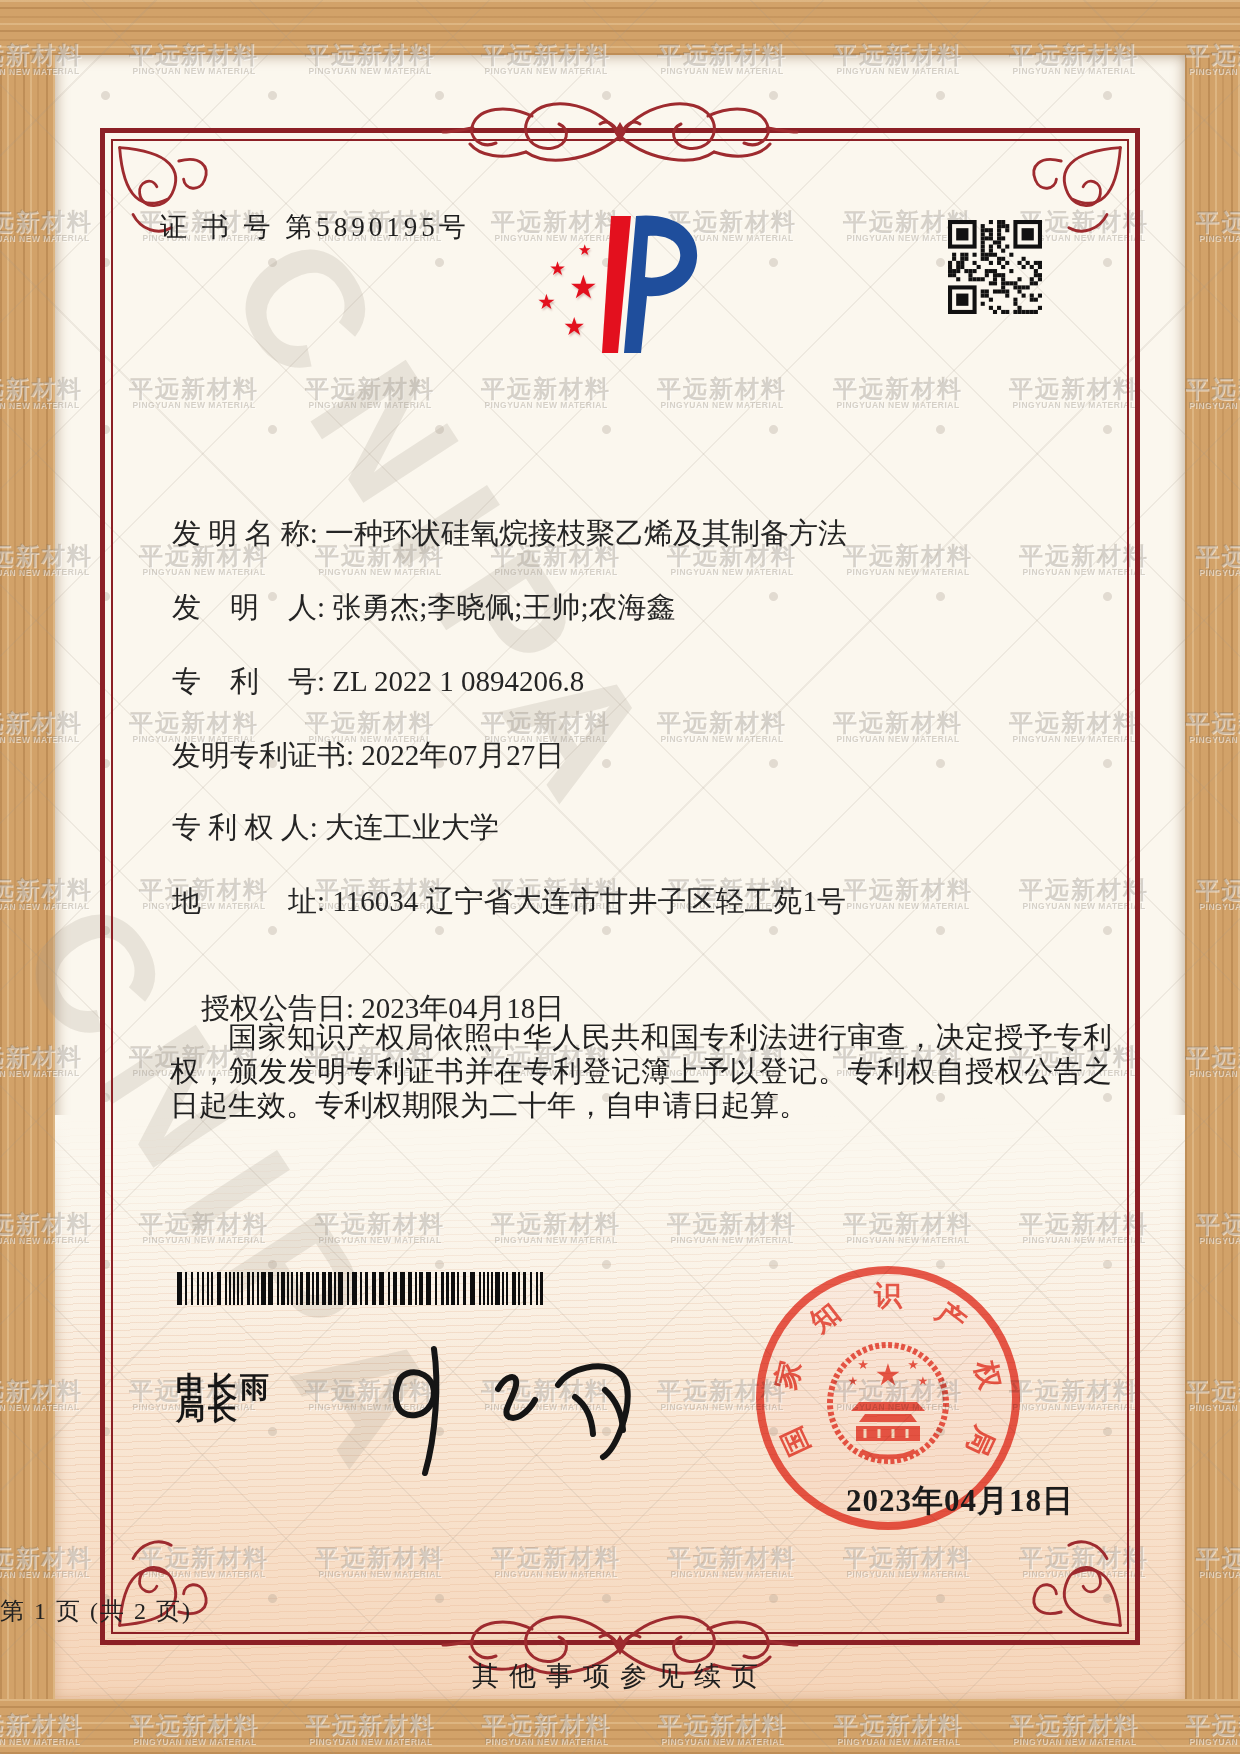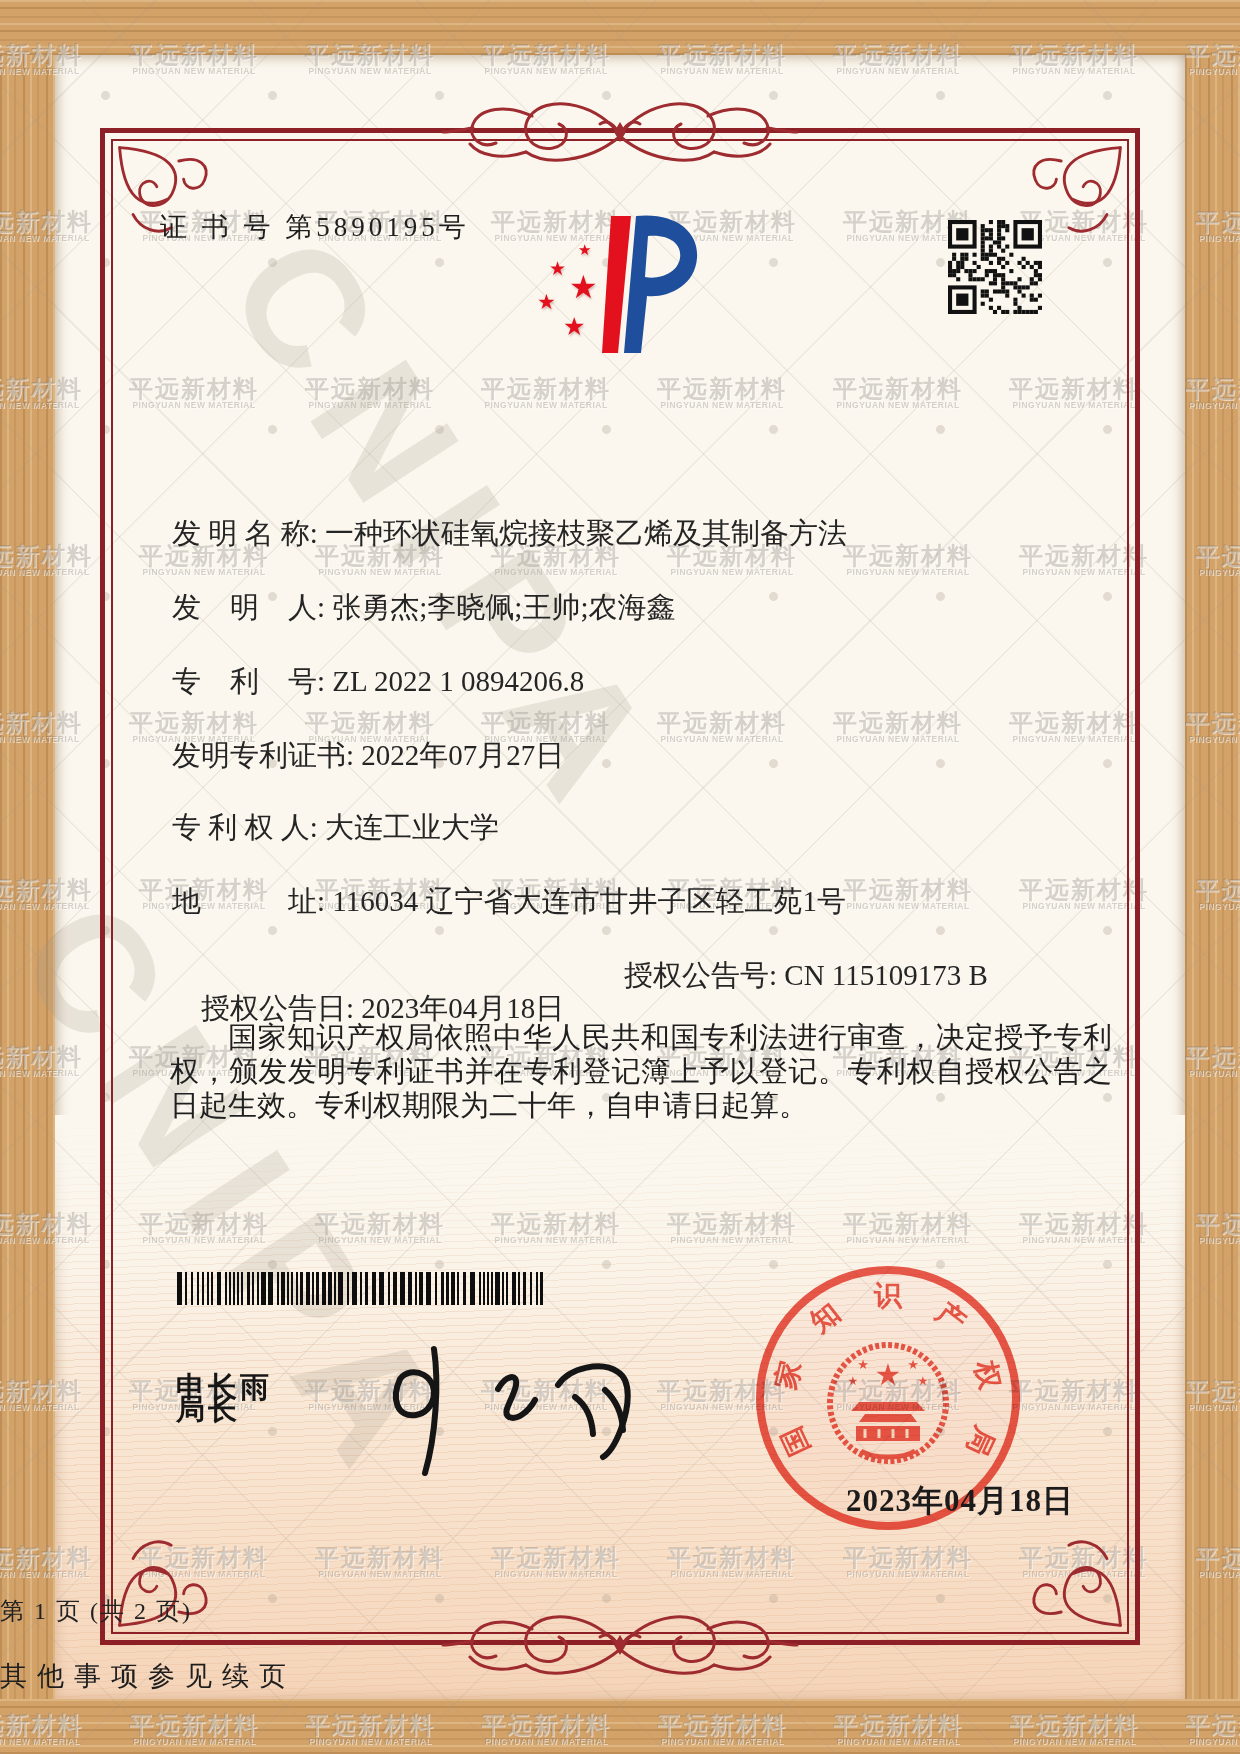--- a/index.html
+++ b/index.html
@@ -59,21 +59,21 @@
   .field-row{left:172px;width:950px;font-size:29px;color:#252525;white-space:pre;}
   .flabel{white-space:pre;}
   .fvalue{white-space:pre;}
   .grant2{position:absolute;left:452px;top:0;white-space:pre;}
   .legal{left:170px;width:942px;font-size:29px;line-height:34px;color:#1f1f1f;
       text-align:justify;text-indent:2em;}
   .director{left:176px;font-family:"Liberation Sans","DejaVu Sans",sans-serif;
       font-weight:bold;font-size:29px;color:#161616;letter-spacing:3px;}
   .seal-date{left:846px;top:1480px;font-size:31px;font-weight:bold;color:#1b1b1b;letter-spacing:1px;z-index:8;}
   .page-info{left:0;top:1595px;width:1240px;text-align:left;font-size:24px;color:#222;letter-spacing:2px;}
-  .bottom-note{left:0;top:1658px;width:1240px;font-size:27px;color:#1e1e1e;letter-spacing:10px;}
+  .bottom-note{left:0;top:1658px;width:1240px;text-align:center;font-size:27px;color:#1e1e1e;letter-spacing:10px;}
 
   .logo-star{position:absolute;color:#e3101e;text-shadow:1px 2px 2px rgba(120,20,20,.25);line-height:1;}
   svg text.ring{font-family:"DejaVu Serif","Liberation Serif",serif;font-weight:bold;}
 </style>
 </head>
 <body>
 
 <div class="page">
 
   <div class="wood wood-h wood-top"></div>
@@ -656,21 +656,20 @@
 
 
   <div class="abs field-row" style="top:514px"><span class="flabel">发 明 名 称: </span><span class="fvalue">一种环状硅氧烷接枝聚乙烯及其制备方法</span></div>
   <div class="abs field-row" style="top:588px"><span class="flabel">发　明　人: </span><span class="fvalue">张勇杰;李晓佩;王帅;农海鑫</span></div>
   <div class="abs field-row" style="top:662px"><span class="flabel">专　利　号: </span><span class="fvalue">ZL 2022 1 0894206.8</span></div>
   <div class="abs field-row" style="top:736px"><span class="flabel">发明专利证书: </span><span class="fvalue">2022年07月27日</span></div>
   <div class="abs field-row" style="top:808px"><span class="flabel">专 利 权 人: </span><span class="fvalue">大连工业大学</span></div>
   <div class="abs field-row" style="top:882px"><span class="flabel">地　　　址: </span><span class="fvalue">116034 辽宁省大连市甘井子区轻工苑1号</span></div>
   <div class="abs field-row" style="top:956px">
     <span class="flabel">授权公告日: </span><span class="fvalue">2023年04月18日</span>
-    <span class="grant2"><span class="flabel">授权公告号: </span><span class="fvalue">CN 115109173 B</span></span>
   </div>
 
   <div class="abs legal" style="top:1020px">国家知识产权局依照中华人民共和国专利法进行审查，决定授予专利权，颁发发明专利证书并在专利登记簿上予以登记。专利权自授权公告之日起生效。专利权期限为二十年，自申请日起算。</div>
 
   <svg class="abs" style="left:177px;top:1272px;" width="372" height="33" viewBox="0 0 372 33">
       <rect x="0" y="0" width="5" height="33" fill="#0d0d0d"></rect>
       <rect x="8" y="0" width="2" height="33" fill="#0d0d0d"></rect>
       <rect x="14" y="0" width="2" height="33" fill="#0d0d0d"></rect>
       <rect x="20" y="0" width="2" height="33" fill="#0d0d0d"></rect>
       <rect x="25" y="0" width="2" height="33" fill="#0d0d0d"></rect>

